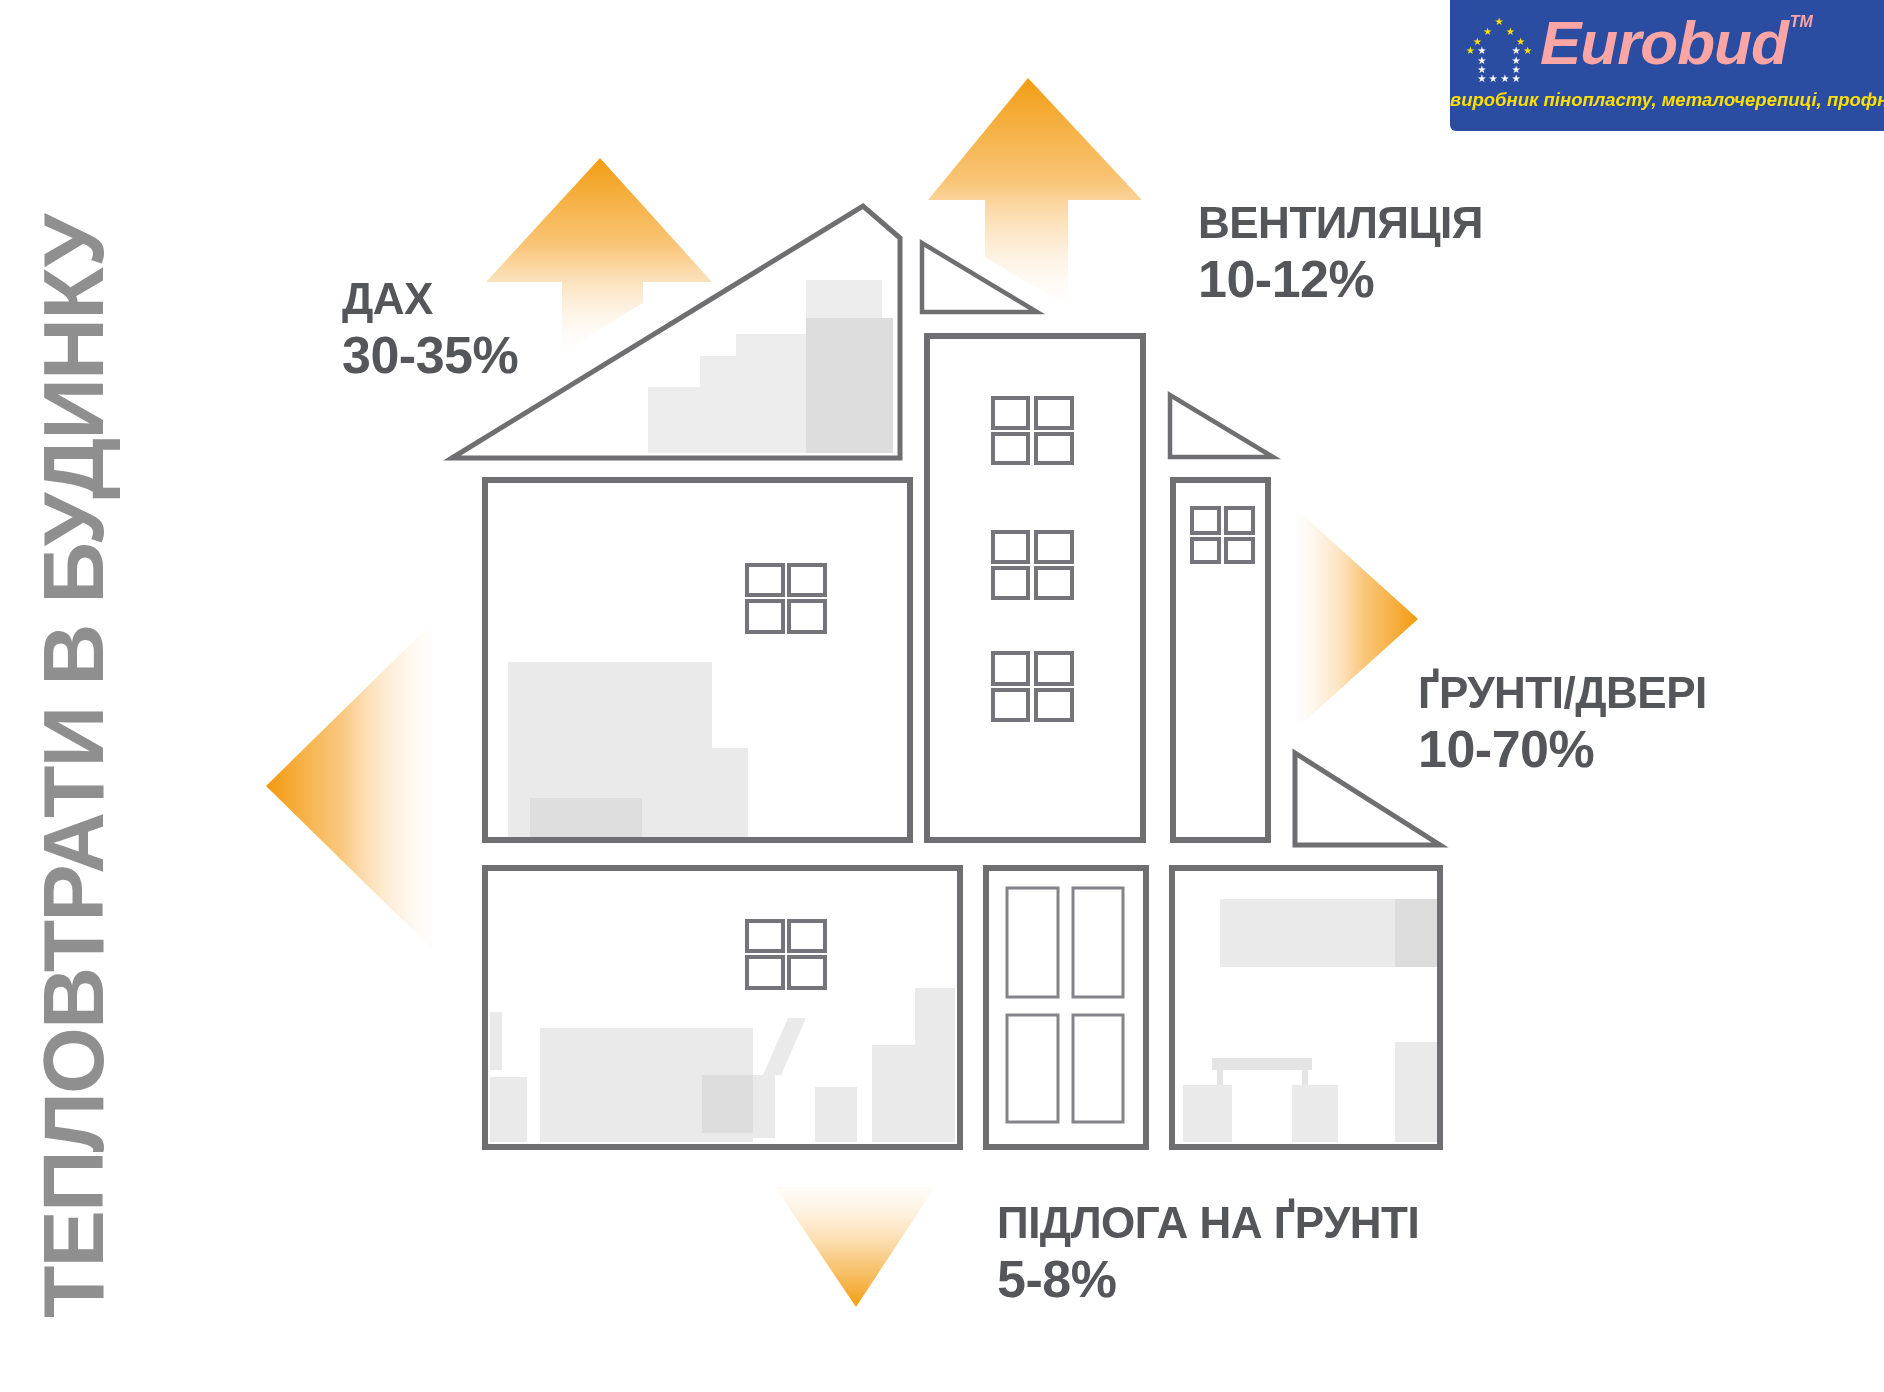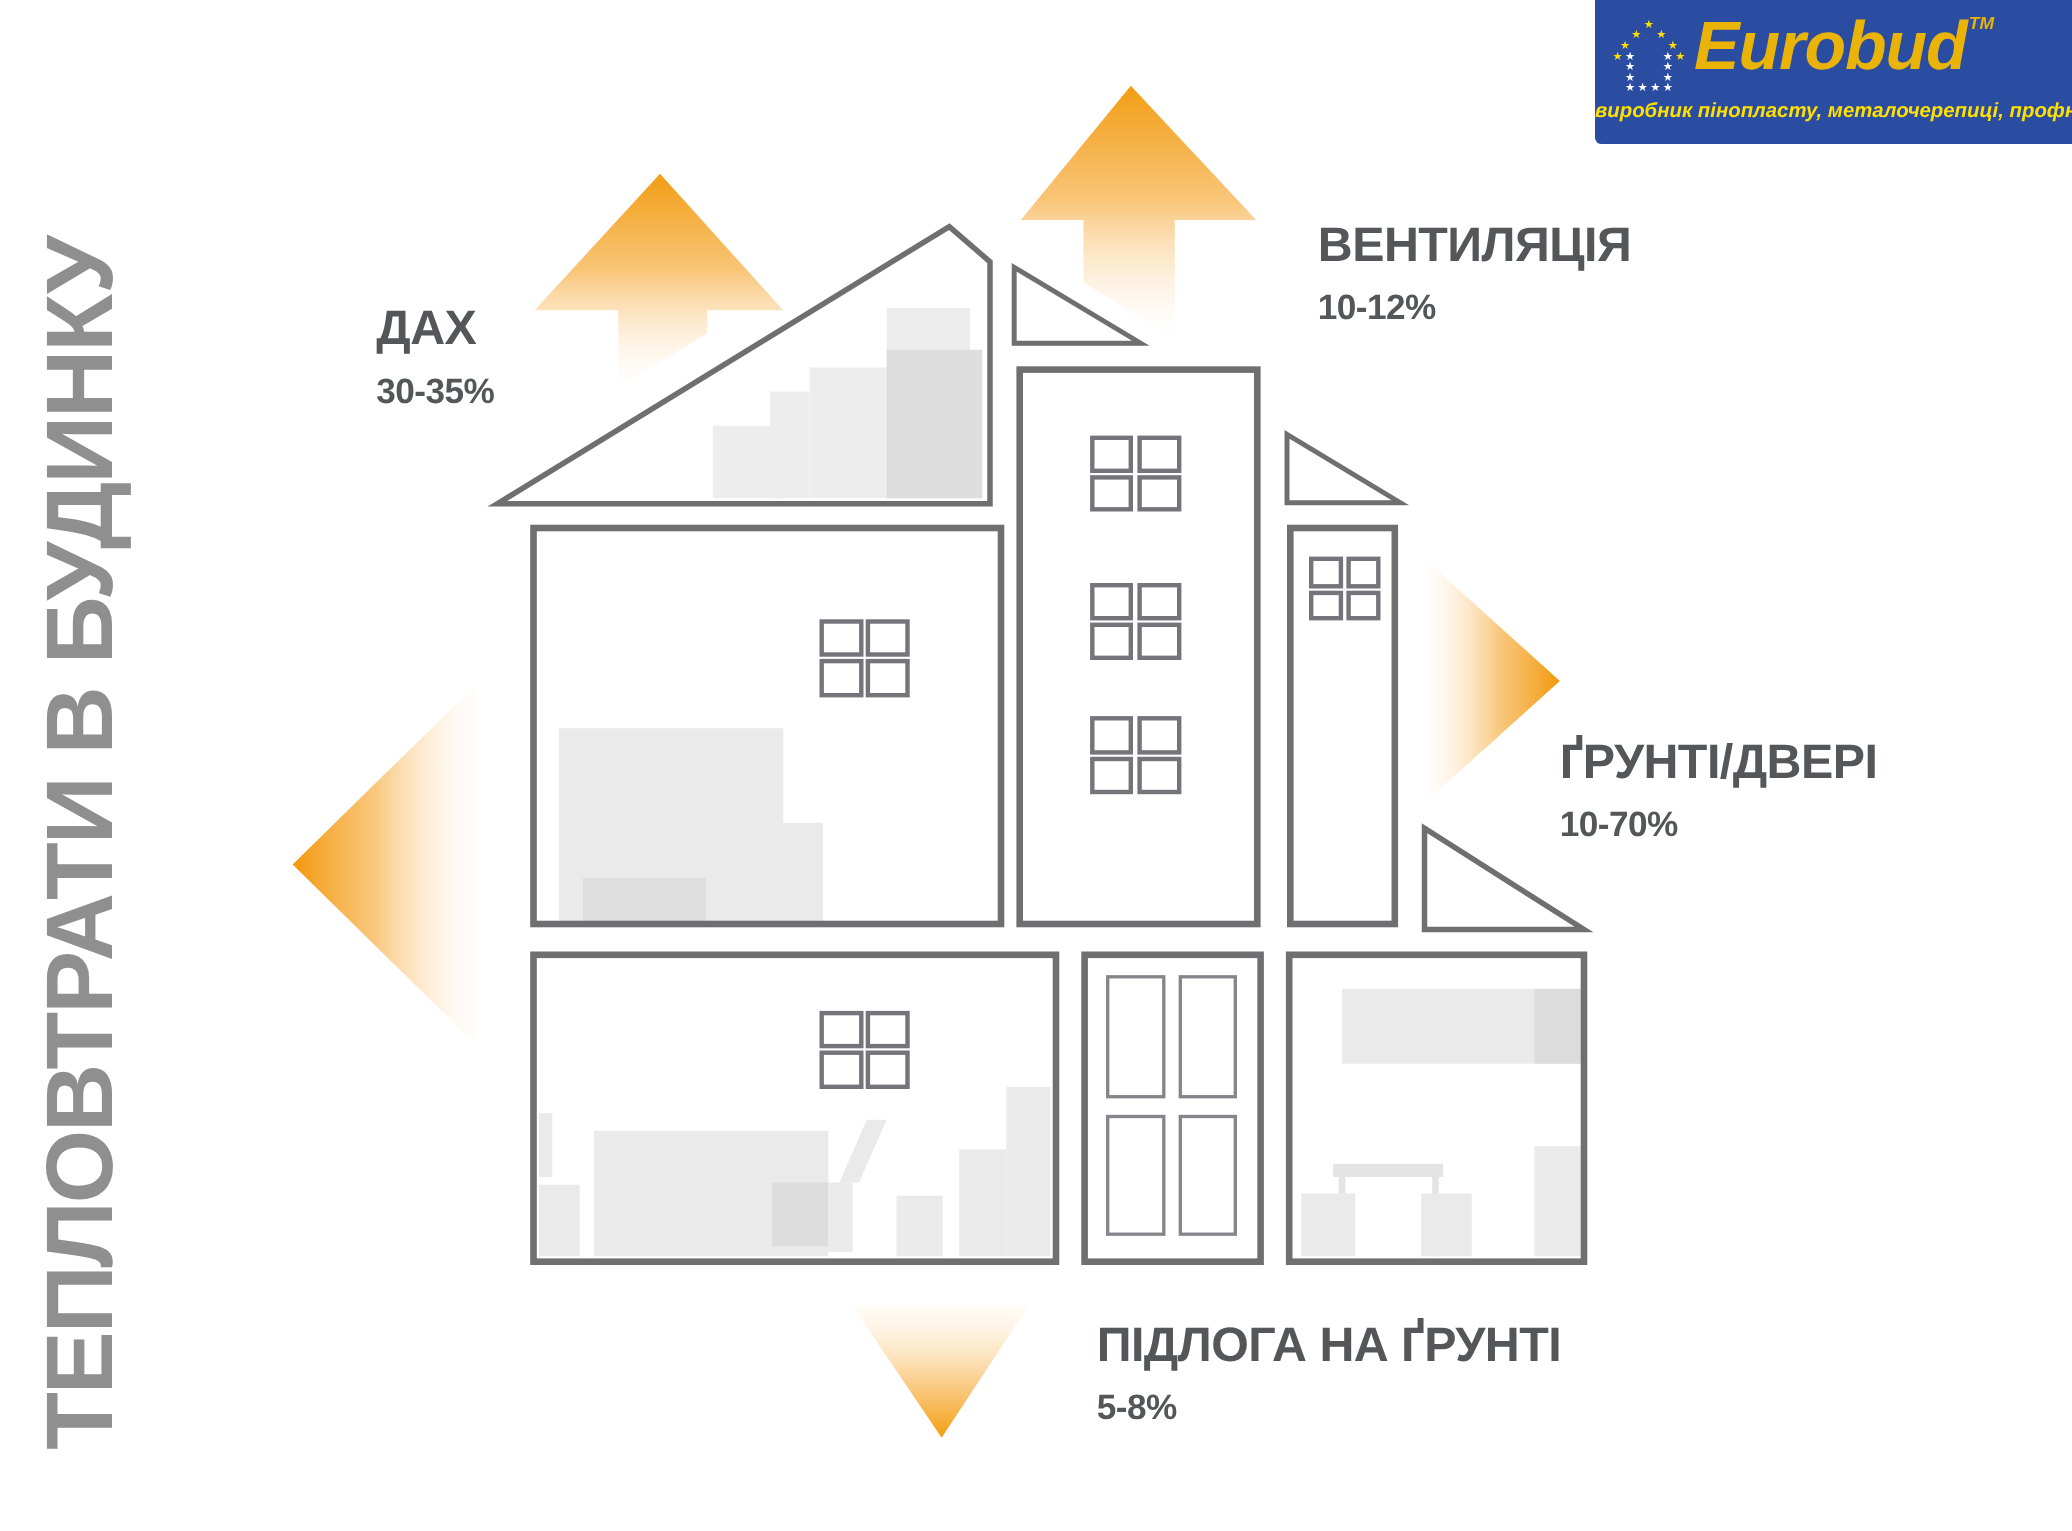--- a/index.html
+++ b/index.html
@@ -6,32 +6,32 @@
   #stage{position:relative;width:1884px;height:1392px;background:#ffffff;overflow:hidden;
          font-family:"Liberation Sans","DejaVu Sans",sans-serif;}
   svg{position:absolute;left:0;top:0;}
   
   .vtitle{position:absolute;left:30px;top:1318px;transform:rotate(-90deg);transform-origin:0 0;
           width:1200px;white-space:nowrap;font-size:86px;font-weight:bold;letter-spacing:-2px;
           color:#8F8F8F;line-height:1;}
   
   .label{position:absolute;color:#55565A;font-weight:bold;}
   .label .name{font-size:44px;line-height:54px;letter-spacing:-0.5px;white-space:nowrap;}
-  .label .value{font-size:32px;line-height:58px;letter-spacing:-0.5px;white-space:nowrap;}
+  .label .value{font-size:52px;line-height:58px;letter-spacing:-0.5px;white-space:nowrap;}
   .label-roof{left:326px;top:272px;margin-left:16px;}
   .label-vent{left:1158px;top:196px;margin-left:40px;}
   .label-windows{left:1418px;top:666px;}
   .label-walls{left:253px;top:958px;}
   .label-floor{left:965px;top:1196px;margin-left:32px;}
   
   .logo{position:absolute;left:1450px;top:0;width:434px;height:131px;background:#2B4DA1;
         border-radius:0 0 0 6px;}
   .logo-top{display:flex;align-items:flex-start;padding:12px 12px 0 16px;}
   .logo-stars{width:66px;height:72px;flex:0 0 auto;margin-top:2px;}
-  .brand-wrap{color:#eab308;margin-left:8px;line-height:1;white-space:nowrap;}
+  .brand-wrap{color:#fca5a5;margin-left:8px;line-height:1;white-space:nowrap;}
   .brand{font-size:62px;font-weight:bold;font-style:italic;letter-spacing:-1px;}
   .brand-tm{font-size:16px;font-weight:bold;font-style:italic;vertical-align:top;
             position:relative;top:2px;left:2px;}
   .tagline{color:#FFDF00;font-size:18.5px;font-weight:bold;font-style:italic;
            text-align:center;margin-top:3px;white-space:nowrap;}
 </style>
 </head>
 <body>
 
 <div id="stage">

